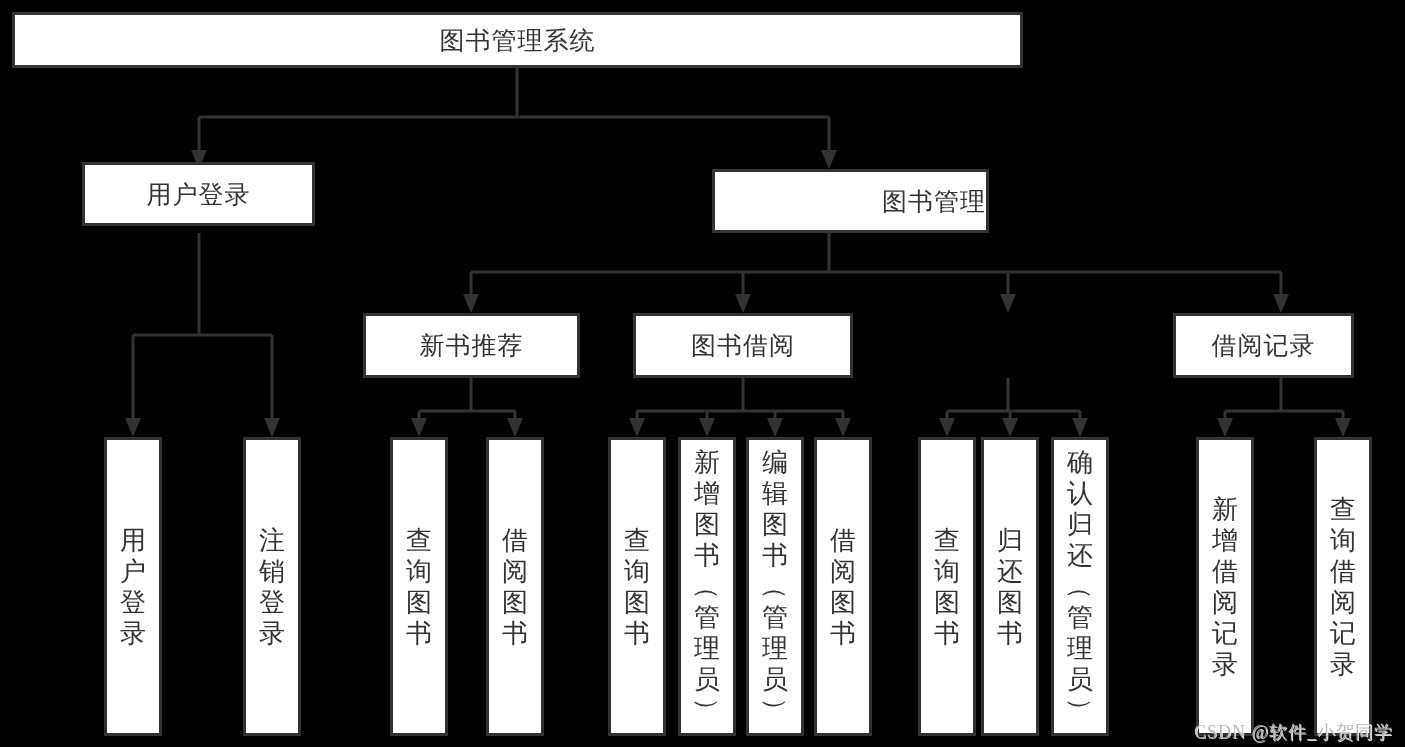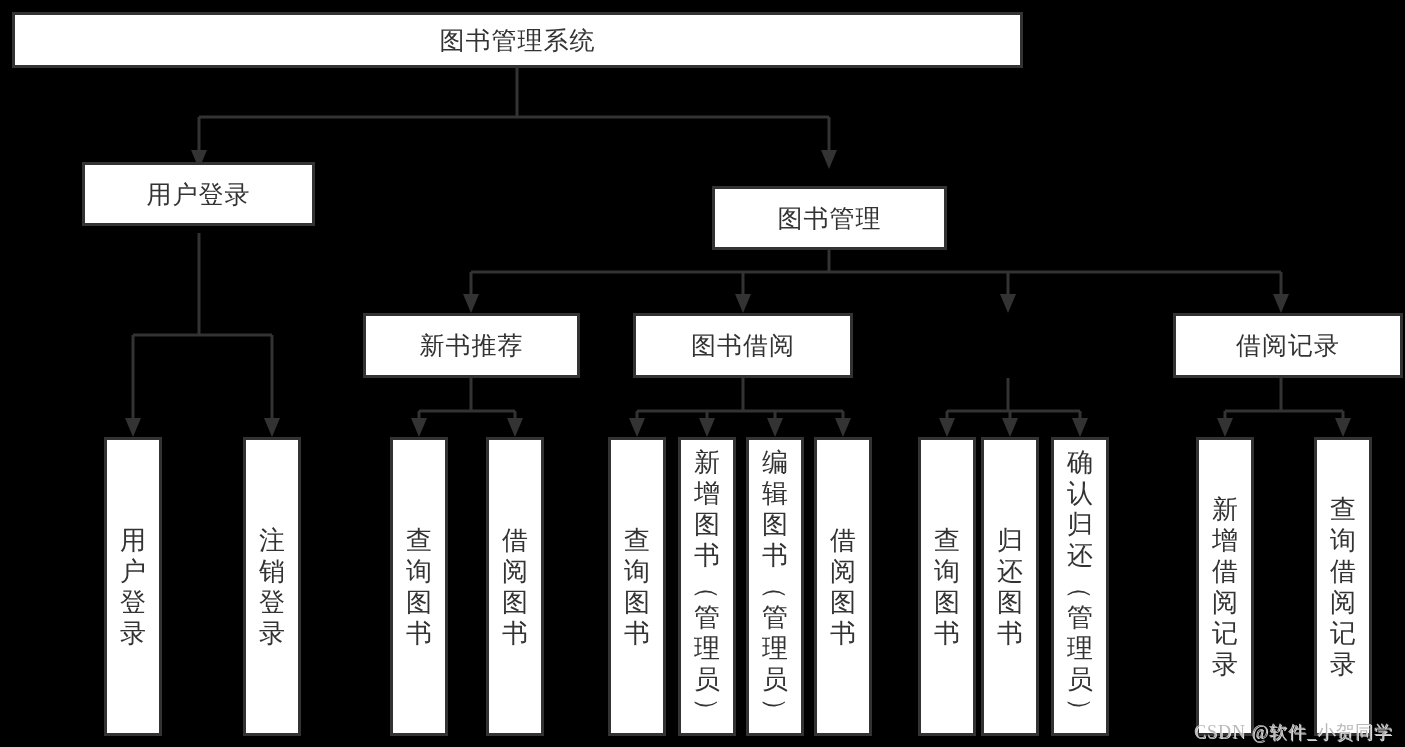--- a/index.html
+++ b/index.html
@@ -13,25 +13,25 @@
     display:flex;align-items:center;justify-content:center;
     font-size:25px;letter-spacing:1px;white-space:nowrap;
   }
   .vbox{top:437px;width:58px;height:299px;font-size:26px;letter-spacing:0;}
   .vlabel{display:flex;flex-direction:column;align-items:center;justify-content:center;}
   .vchar{display:block;height:31px;line-height:31px;text-align:center;}
   .vchar.rot{transform:rotate(90deg);}
   
   #b-root{left:12px;top:12px;width:1011px;height:56px;}
   #b-user-login{left:82px;top:162px;width:233px;height:64px;}
-  #b-book-mgmt{left:712px;top:186px;width:235px;height:64px;}
+  #b-book-mgmt{left:712px;top:169px;width:277px;height:64px;justify-content:flex-end;}
   #b-nbr{left:363px;top:313px;width:217px;height:65px;text-align:right;}
   #b-bb{left:633px;top:313px;width:220px;height:65px;}
   #b-cb{left:900px;top:313px;width:217px;height:65px;}
-  #b-br{left:1173px;top:313px;width:230px;height:65px;}
+  #b-br{left:1173px;top:313px;width:181px;height:65px;}
   #b-ul1{left:104px;}  #b-ul2{left:243px;}
   #b-nbr1{left:390px;} #b-nbr2{left:486px;}
   #b-bb1{left:608px;}  #b-bb2{left:678px;} #b-bb3{left:746px;} #b-bb4{left:814px;}
   #b-cb1{left:918px;}  #b-cb2{left:981px;} #b-cb3{left:1051px;}
   #b-br1{left:1196px;} #b-br2{left:1314px;}
   .watermark{
     position:absolute;right:12px;bottom:3px;z-index:5;
     font-size:18px;color:#b9b9b9;letter-spacing:1px;
     text-shadow:1px 1px 0 rgba(255,255,255,.85);
   }

